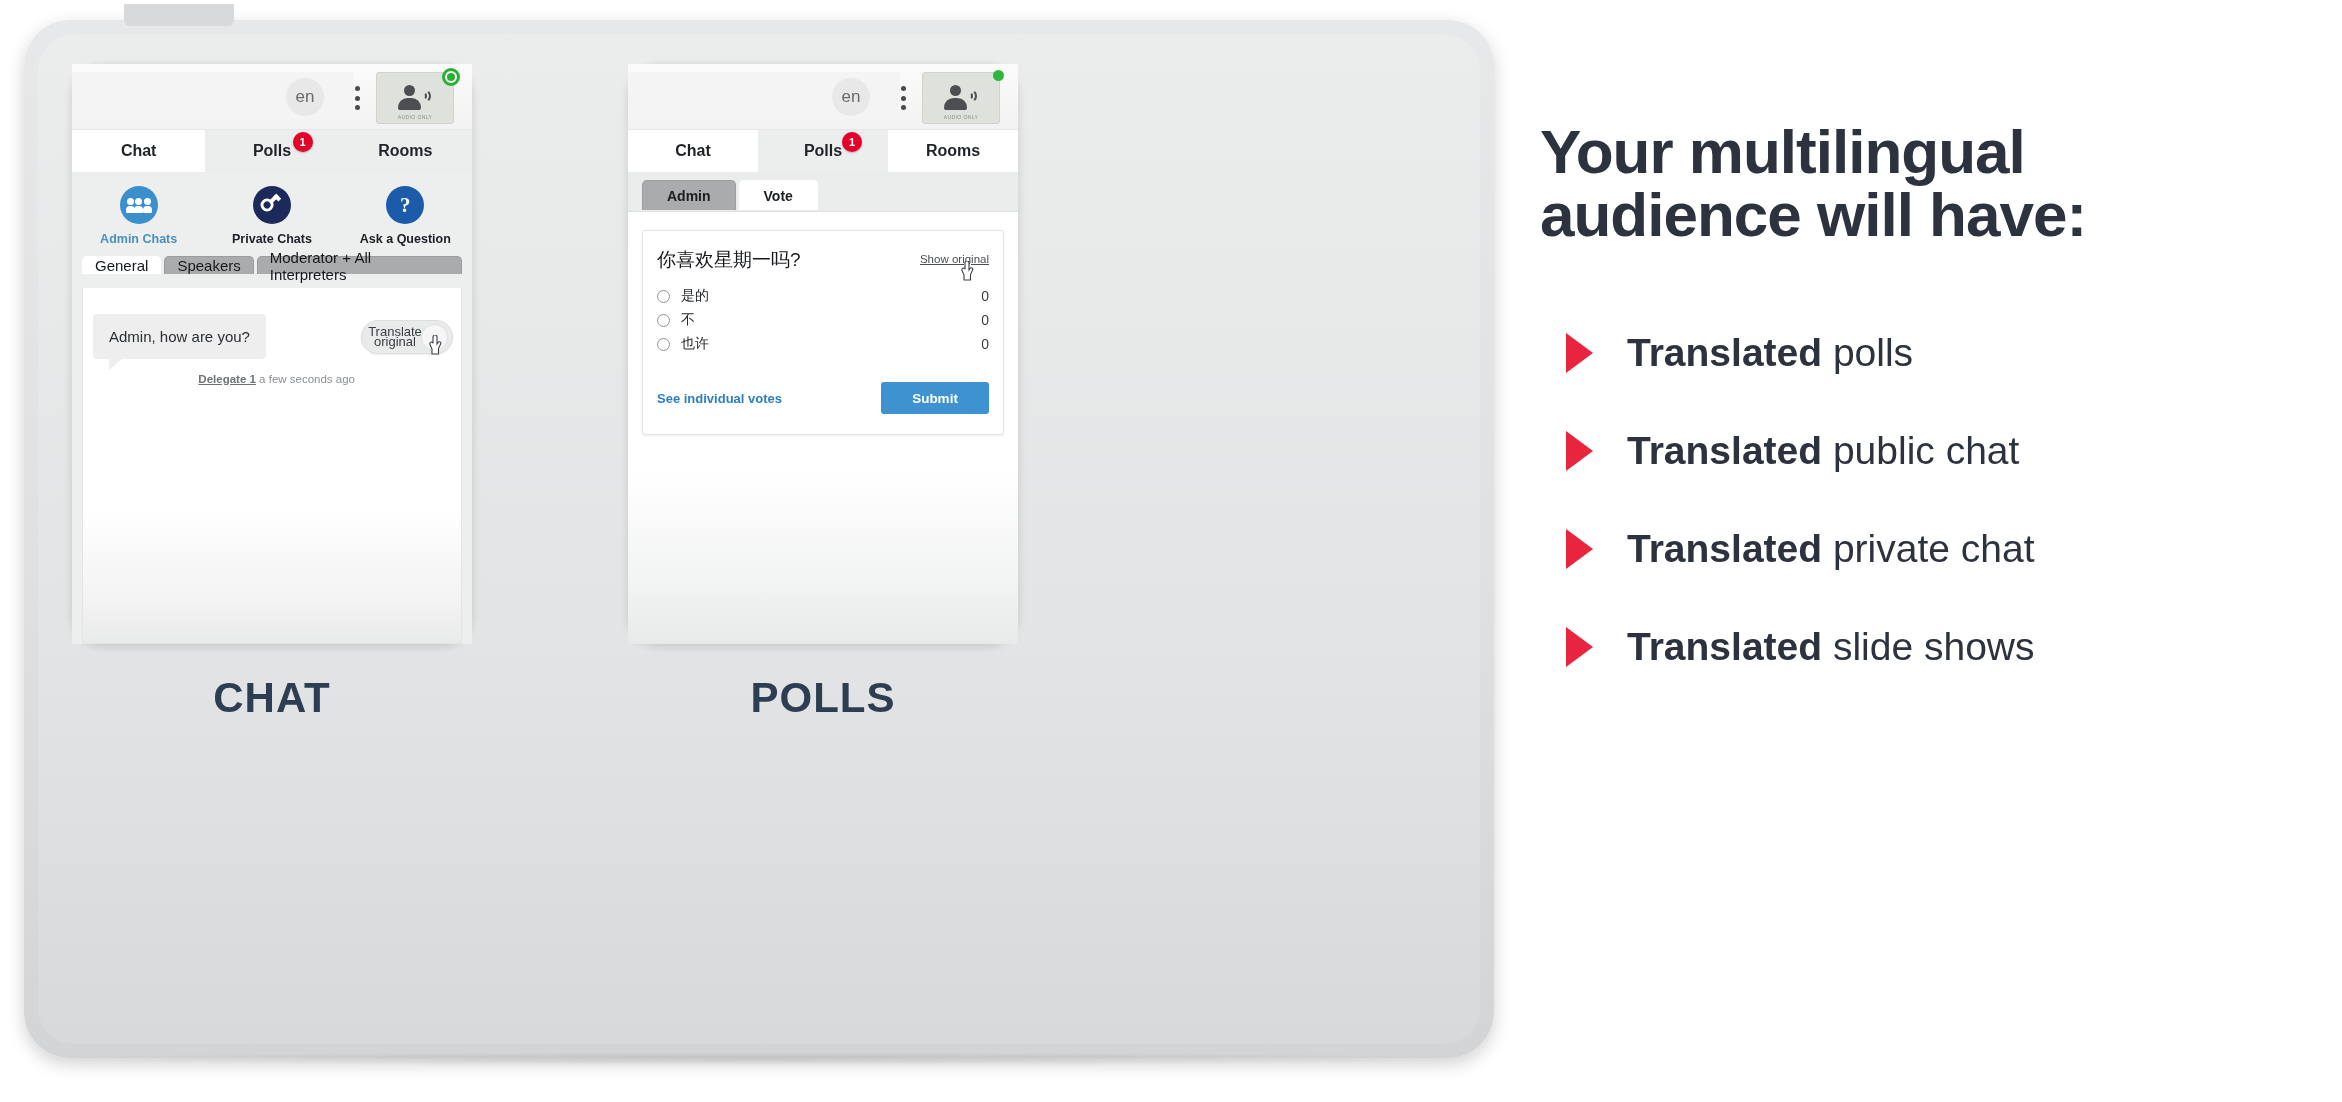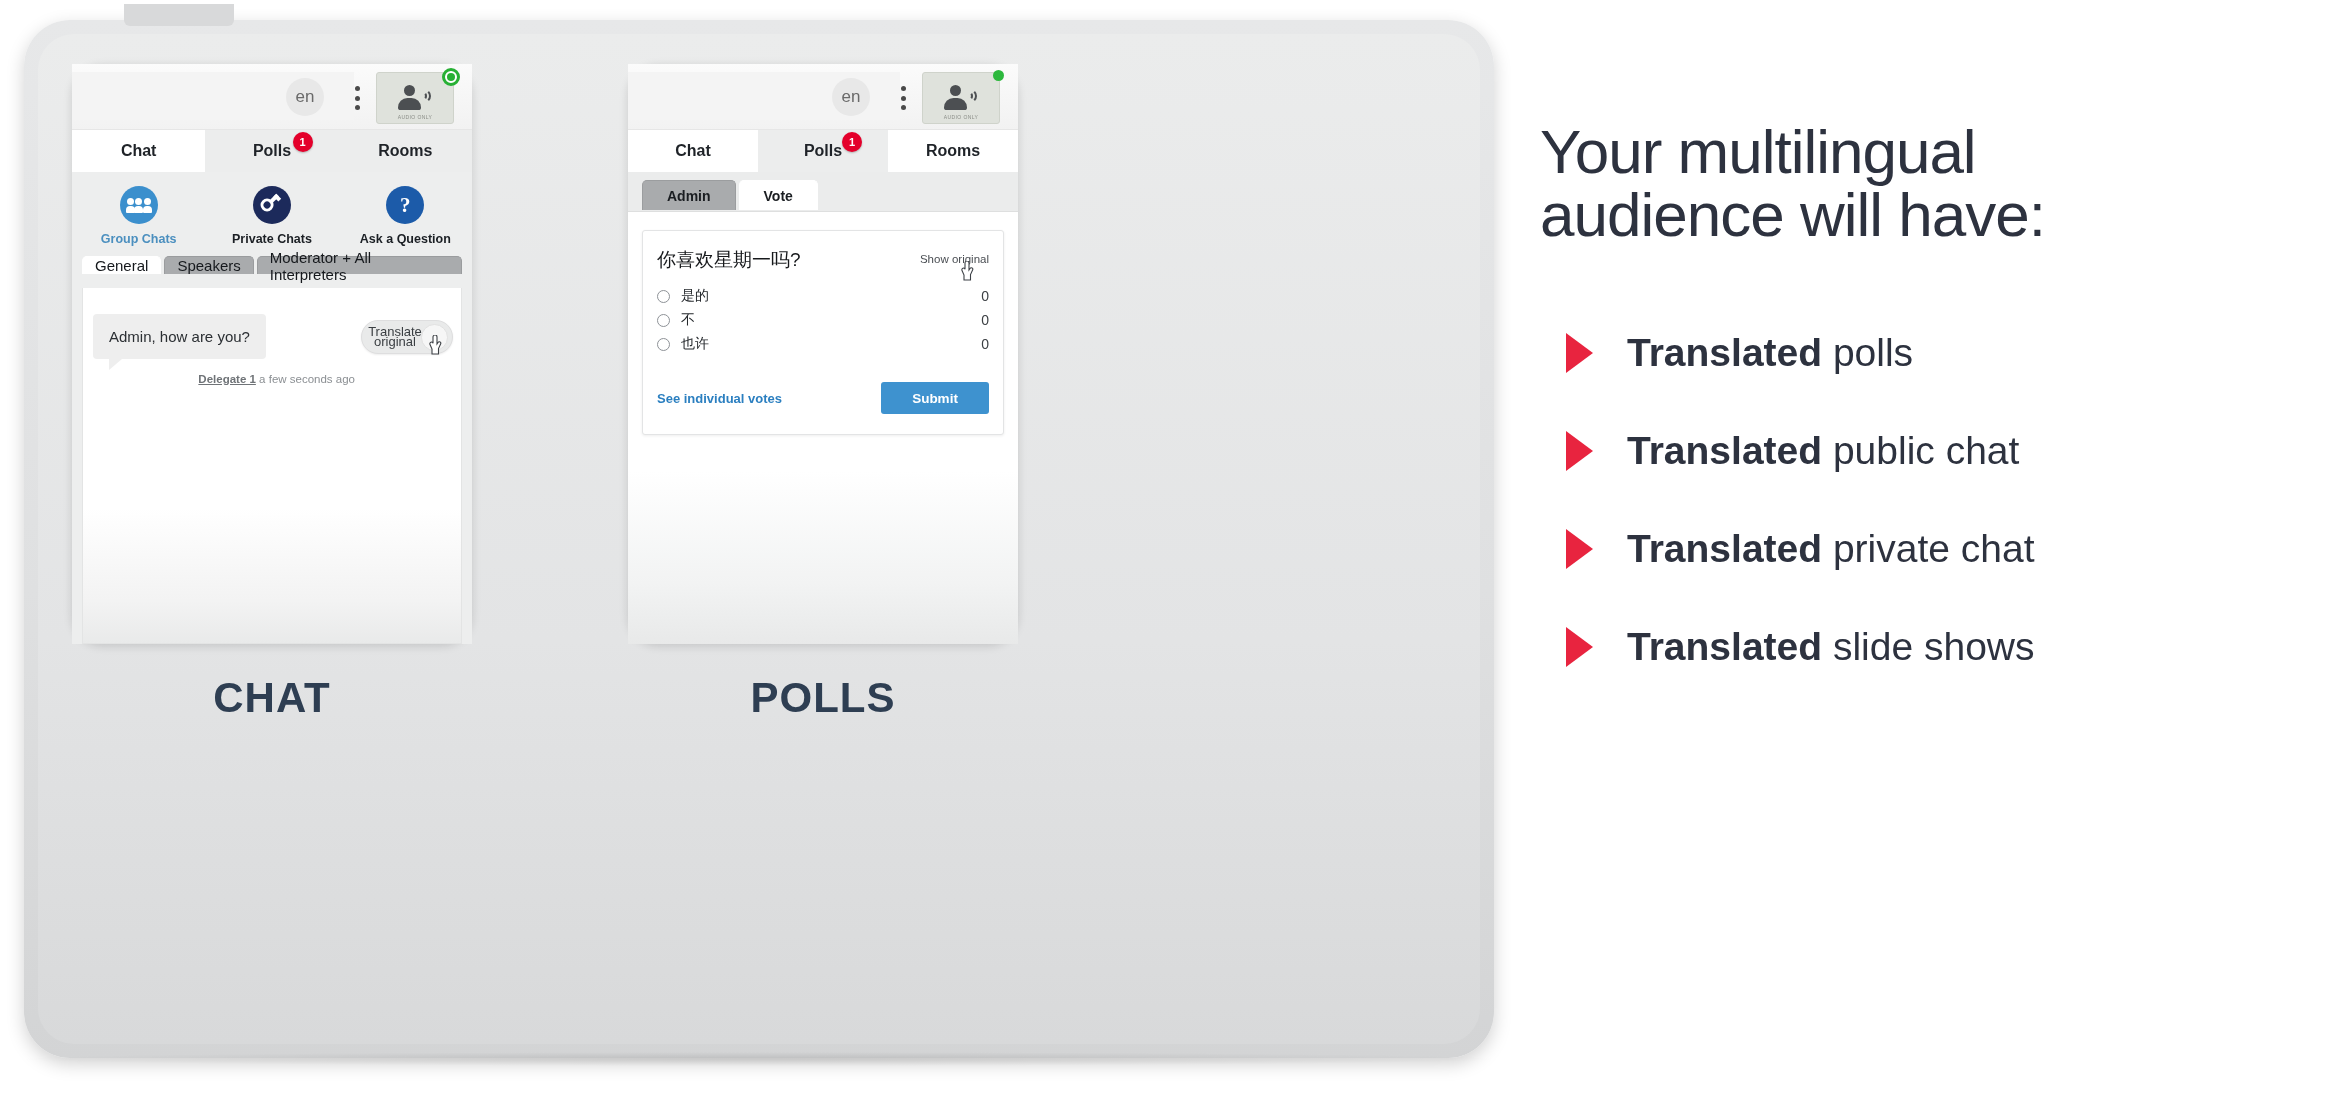--- a/index.html
+++ b/index.html
@@ -221,21 +221,21 @@
   }
   .poll-card{
     position:relative; margin:18px 14px 0 14px;
     background:#fff; border:1px solid #e3e4e5; border-radius:3px;
     padding:16px 14px 20px 14px;
     box-shadow:0 1px 3px rgba(0,0,0,.07);
   }
   .poll-head{ display:flex; align-items:flex-start; justify-content:space-between; }
   .poll-q{ font-size:19px; font-weight:400; color:#17191c; }
   .show-original{
-    font-size:11.5px; color:#4a4e53; cursor:pointer;
+    font-size:11.5px; color:#4a4e53; text-decoration:underline; cursor:pointer;
     position:relative; top:6px;
   }
   .poll-opts{ margin-top:11px; }
   .poll-opt{
     display:flex; align-items:center; height:24px; font-size:14px; color:#24282c;
   }
   .radio{
     width:13px; height:13px; border-radius:50%; border:1.6px solid #8e9297;
     margin-right:11px; flex:none; cursor:pointer;
   }
@@ -255,21 +255,21 @@
   .caption{
     position:absolute; font-size:42px; font-weight:800; letter-spacing:1px;
     color:#2e3e52;
   }
   #caption-chat{ left:34px; top:640px; width:400px; text-align:center; }
   #caption-polls{ left:590px; top:640px; width:390px; text-align:center; }
 
   
   .promo{ position:absolute; left:1540px; top:120px; width:780px; }
   .promo-title{
-    font-size:62px; line-height:1.02; font-weight:400; color:#2d323f;
+    font-size:62px; line-height:1.02; font-weight:700; color:#2d323f;
     letter-spacing:-1px;
   }
   .promo-list{ margin-top:58px; }
   .promo-item{ display:flex; align-items:center; height:98px; padding-left:26px; }
   .arrow{
     width:0; height:0; flex:none; margin-right:34px;
     border-top:20px solid transparent; border-bottom:20px solid transparent;
     border-left:27px solid #e8243f;
   }
   .promo-text{ font-size:39px; color:#2d323f; }
@@ -331,21 +331,21 @@
               <div class="circle group">
                 <span class="gicon">
                     <i class="h h1"></i>
                     <i class="h h2"></i>
                     <i class="h h3"></i>
                     <i class="b b1"></i>
                     <i class="b b2"></i>
                     <i class="b b3"></i>
                   </span>
               </div>
-              <div class="cap blue">Group Chats</div>
+              <div class="cap blue">Admin Chats</div>
             </div>
             <div class="chat-action">
               <div class="circle key">
                 <span class="kicon">
                     <i class="ring2"></i>
                     <i class="shaft"></i>
                     <i class="tooth"></i>
                   </span>
               </div>
               <div class="cap dark">Private Chats</div>

